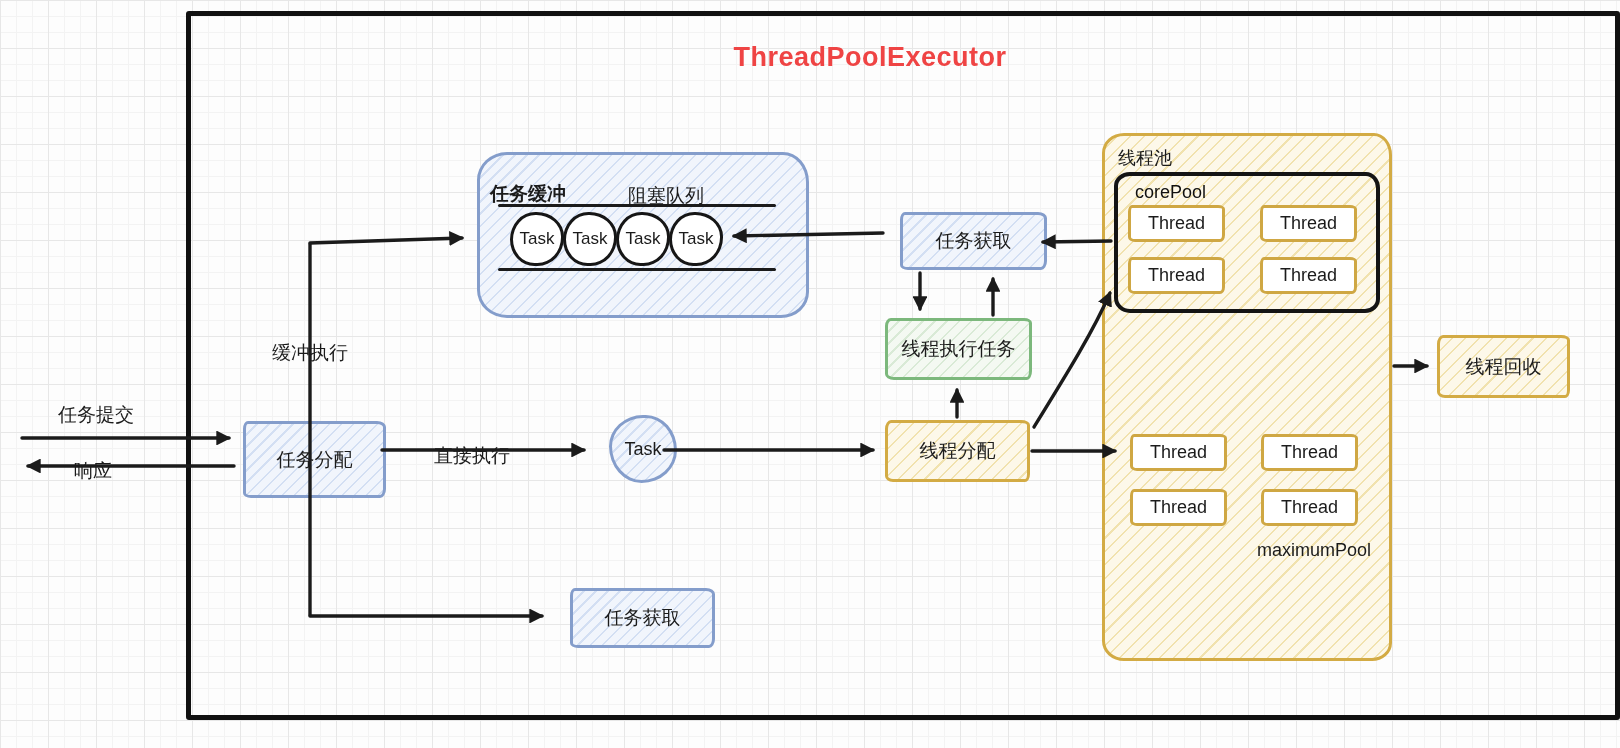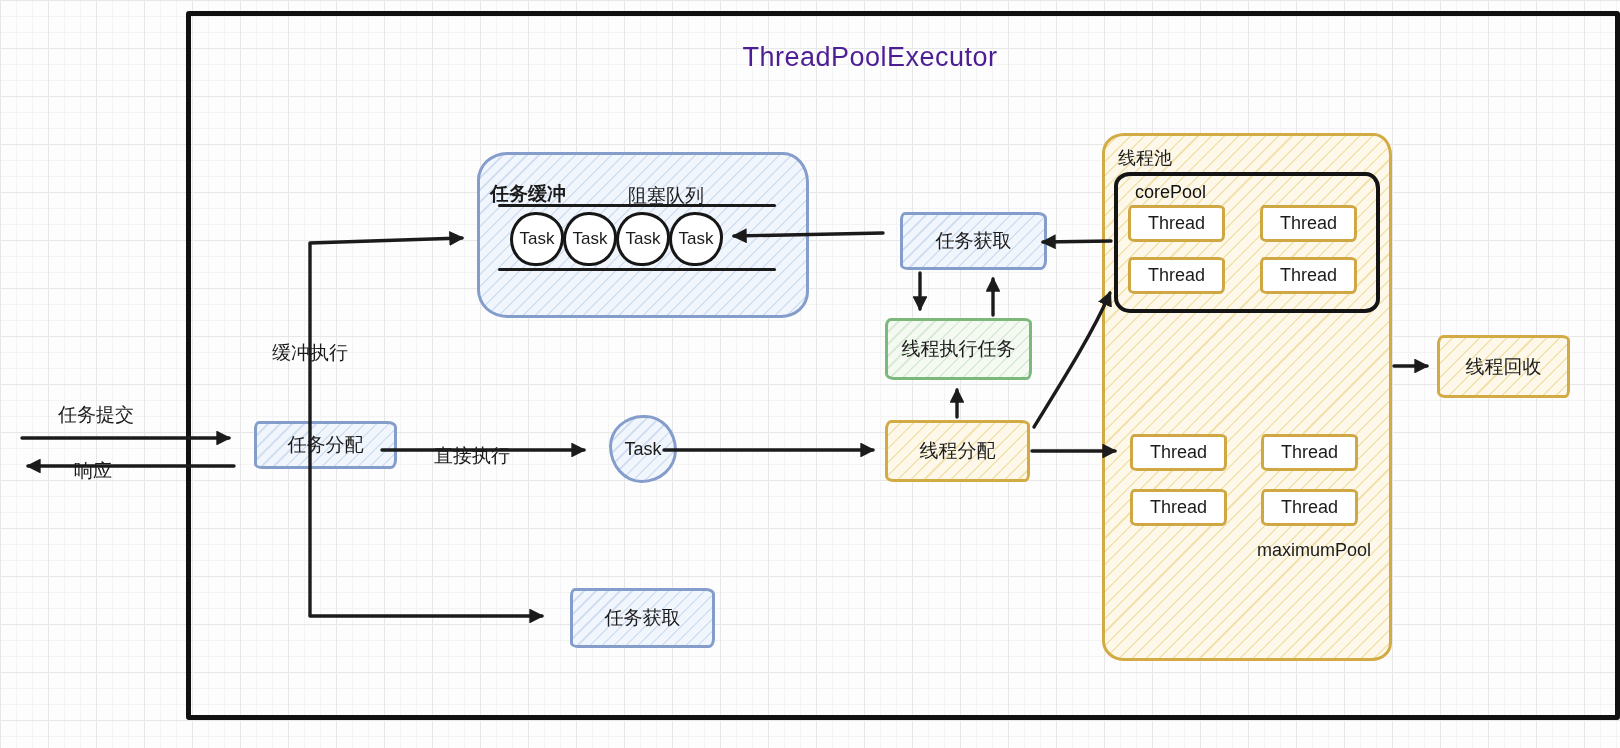--- a/index.html
+++ b/index.html
@@ -21,21 +21,21 @@
   .layer-arrows{z-index:2;pointer-events:none;}
   .layer-labels{z-index:3;}
 
   
   .outer{
     left:186px;top:11px;width:1424px;height:699px;
     border:5px solid #111;border-radius:3px;background:transparent;
   }
   .title{
     left:640px;top:42px;width:460px;text-align:center;
-    font-size:27px;font-weight:400;letter-spacing:.5px;color:#4c1d95;
+    font-size:27px;font-weight:700;letter-spacing:.5px;color:#ef4444;
   }
 
   
   .hatch-blue{
     background-color:#f1f5fc;
     background-image:repeating-linear-gradient(135deg,transparent 0 7px,#d3dff3 7px 8.5px);
     margin-left:15px;
   }
   .hatch-green{
     background-color:#f4f9f2;
@@ -119,21 +119,21 @@
     <div class="abs buffer hatch-blue"></div>
     <div class="abs edge-label buffer-label">任务缓冲</div>
     <div class="abs edge-label queue-label">阻塞队列</div>
     <div class="abs queue-line qline1"></div>
     <div class="abs queue-line qline2"></div>
     <div class="abs task-circle" style="left:510px;top:212px;">Task</div>
     <div class="abs task-circle" style="left:563px;top:212px;">Task</div>
     <div class="abs task-circle" style="left:616px;top:212px;">Task</div>
     <div class="abs task-circle" style="left:669px;top:212px;">Task</div>
 
-    <div class="abs node box-blue hatch-blue" style="left:239px;top:421px;width:143px;height:48px;">任务分配</div>
+    <div class="abs node box-blue hatch-blue" style="left:228px;top:421px;width:143px;height:77px;">任务分配</div>
     <div class="abs node box-blue hatch-blue" style="left:555px;top:588px;width:145px;height:60px;">任务获取</div>
     <div class="abs direct-task hatch-blue">Task</div>
 
     <div class="abs node box-blue hatch-blue" style="left:885px;top:212px;width:147px;height:58px;">任务获取</div>
     <div class="abs node box-green hatch-green" style="left:885px;top:318px;width:147px;height:62px;">线程执行任务</div>
     <div class="abs node box-yellow hatch-yellow" style="left:885px;top:420px;width:145px;height:62px;">线程分配</div>
 
     <div class="abs pool hatch-yellow">
       <div class="pool-label">线程池</div>
       <div class="corepool">

